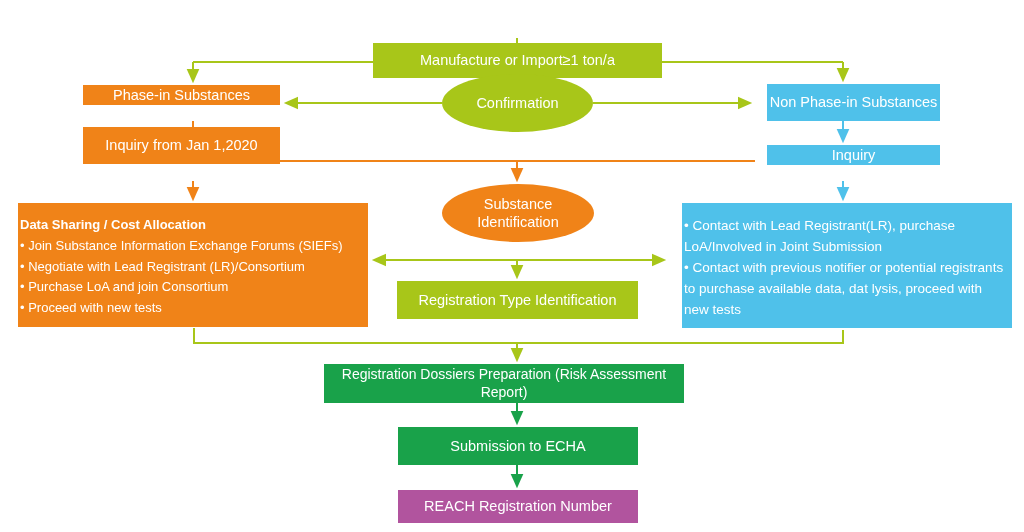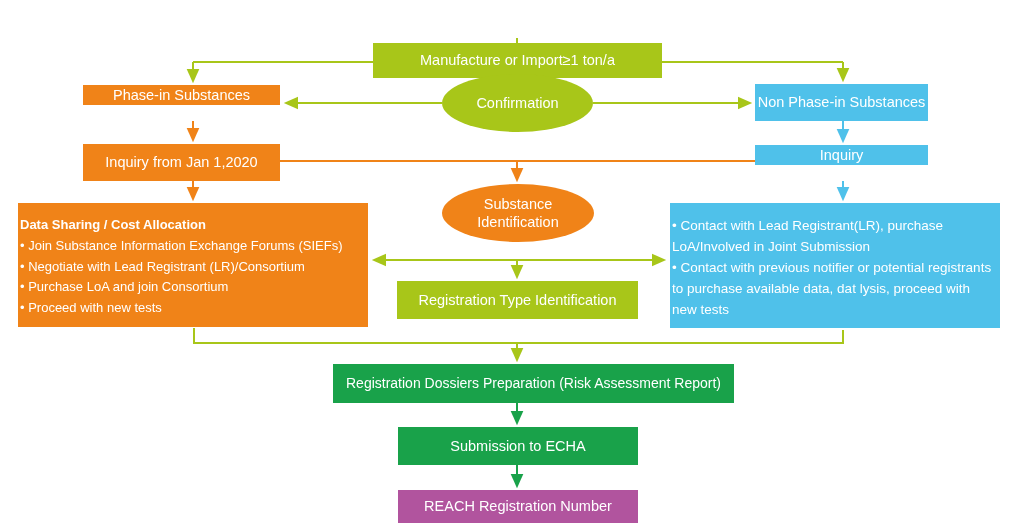--- a/index.html
+++ b/index.html
@@ -8,45 +8,45 @@
     font-family:"Liberation Sans","DejaVu Sans",sans-serif;overflow:hidden;
   }
   .edges{position:absolute;left:0;top:0;width:1024px;height:532px;}
   .node{
     position:absolute;display:flex;align-items:center;justify-content:center;
     color:#ffffff;text-align:center;font-size:14.5px;line-height:1.25;
     box-sizing:border-box;
   }
   .lime{background:#a8c619;}
   .orange{background:#f08318;}
-  .blue{background:#4fc1ea;}
+  .blue{background:#4fc1ea;margin-left:12px;}
   .dkgreen{background:#19a24a;}
   .purple{background:#b1549e;}
   .ellipse{border-radius:50%;}
   .bigbox{
     flex-direction:column;align-items:flex-start;justify-content:center;
     text-align:left;padding:10px 2px;
   }
   .bigbox .line{white-space:nowrap;overflow:hidden;width:100%;}
   .box-title{font-weight:bold;font-size:14px;line-height:23px;white-space:nowrap;}
   .orange-lines .line{font-size:13px;line-height:23px;}
   .blue-lines{justify-content:flex-start;padding-top:12px;}
   .blue-lines .para{font-size:13.5px;line-height:21px;white-space:normal;width:100%;}
   
   .n-manufacture{left:373px;top:3px;width:289px;height:35px;margin-top:40px;}
   .n-phasein{left:83px;top:85px;width:197px;height:20px;}
   .n-nonphasein{left:755px;top:84px;width:173px;height:37px;}
   .n-confirmation{left:442px;top:74px;width:151px;height:58px;}
-  .n-inquiry2020{left:83px;top:144px;width:197px;height:37px;}
+  .n-inquiry2020{left:83px;top:127px;width:197px;height:37px;}
   .n-inquiry{left:755px;top:145px;width:173px;height:20px;}
   .n-substance{left:442px;top:184px;width:152px;height:58px;padding:0 18px;}
   .n-datasharing{left:18px;top:203px;width:350px;height:124px;}
   .n-contactlr{left:670px;top:203px;width:330px;height:125px;}
   .n-regtype{left:397px;top:281px;width:241px;height:38px;}
-  .n-dossiers{left:324px;top:364px;width:401px;height:39px;font-size:14px;margin-left:9px;}
+  .n-dossiers{left:324px;top:364px;width:360px;height:39px;font-size:14px;}
   .n-submission{left:398px;top:427px;width:240px;height:38px;}
   .n-reach{left:398px;top:490px;width:240px;height:33px;}
 </style>
 </head>
 <body>
 
 <div class="canvas">
 
   <svg class="edges" viewBox="0 0 1024 532" xmlns="http://www.w3.org/2000/svg">
     <defs>

